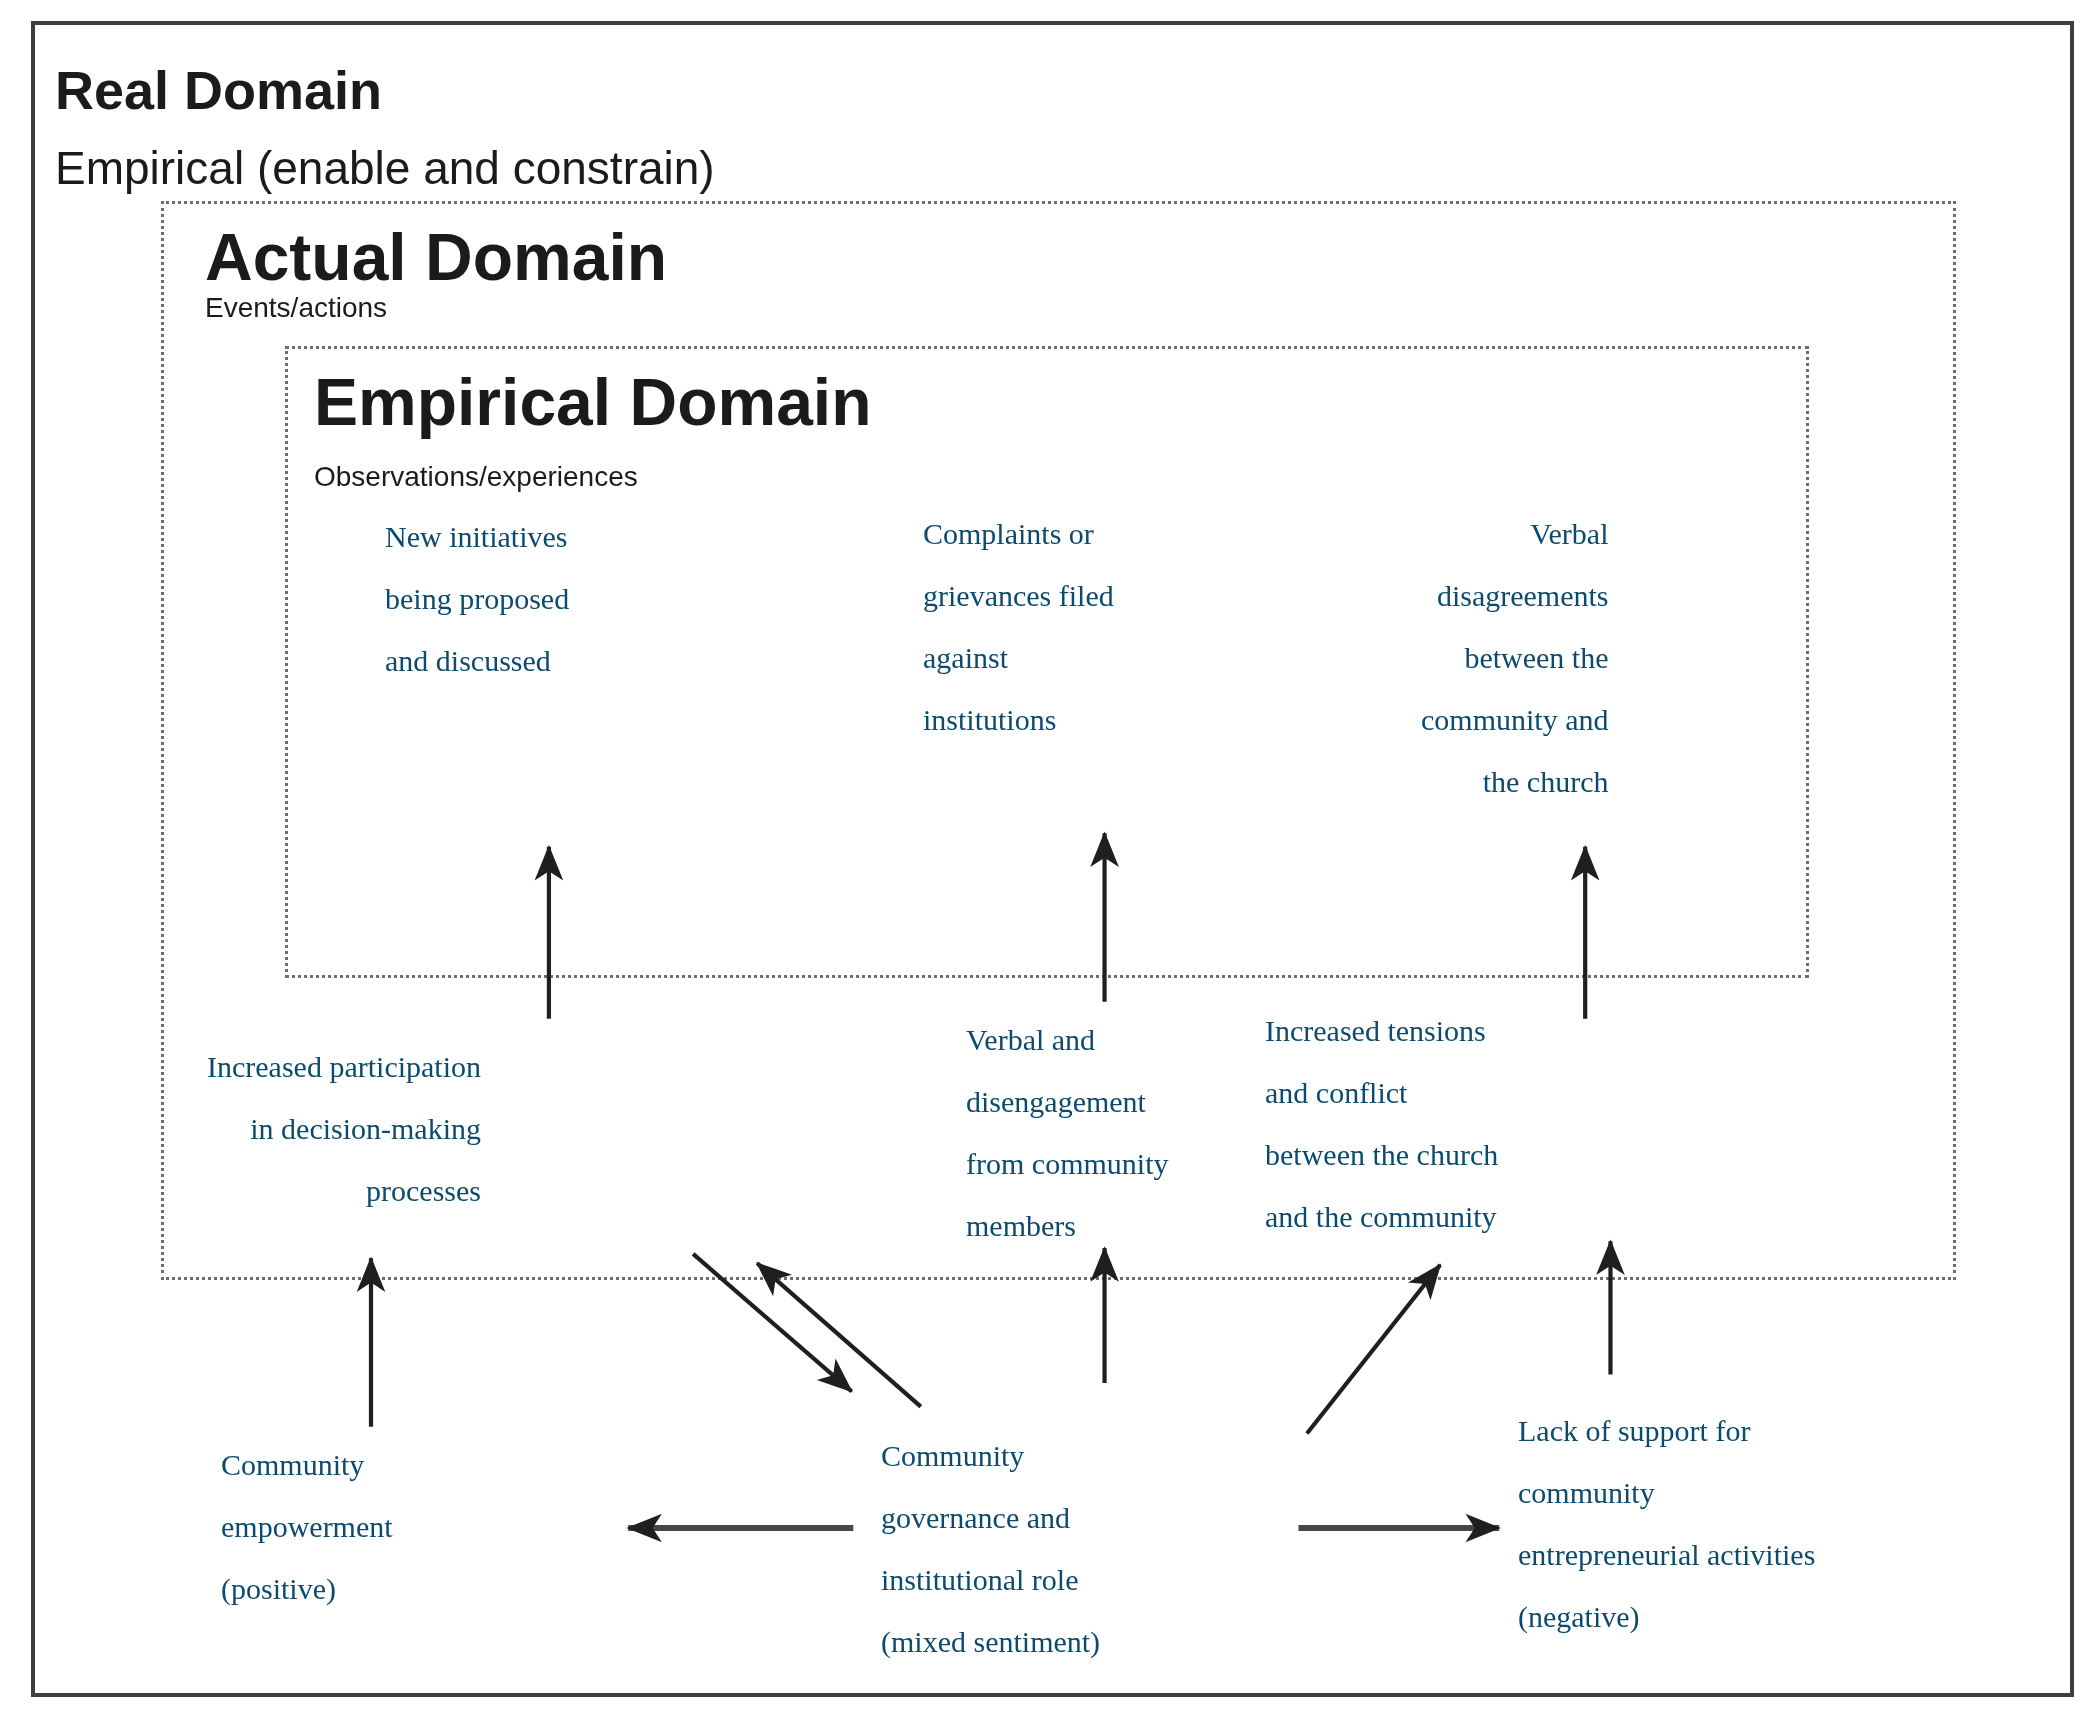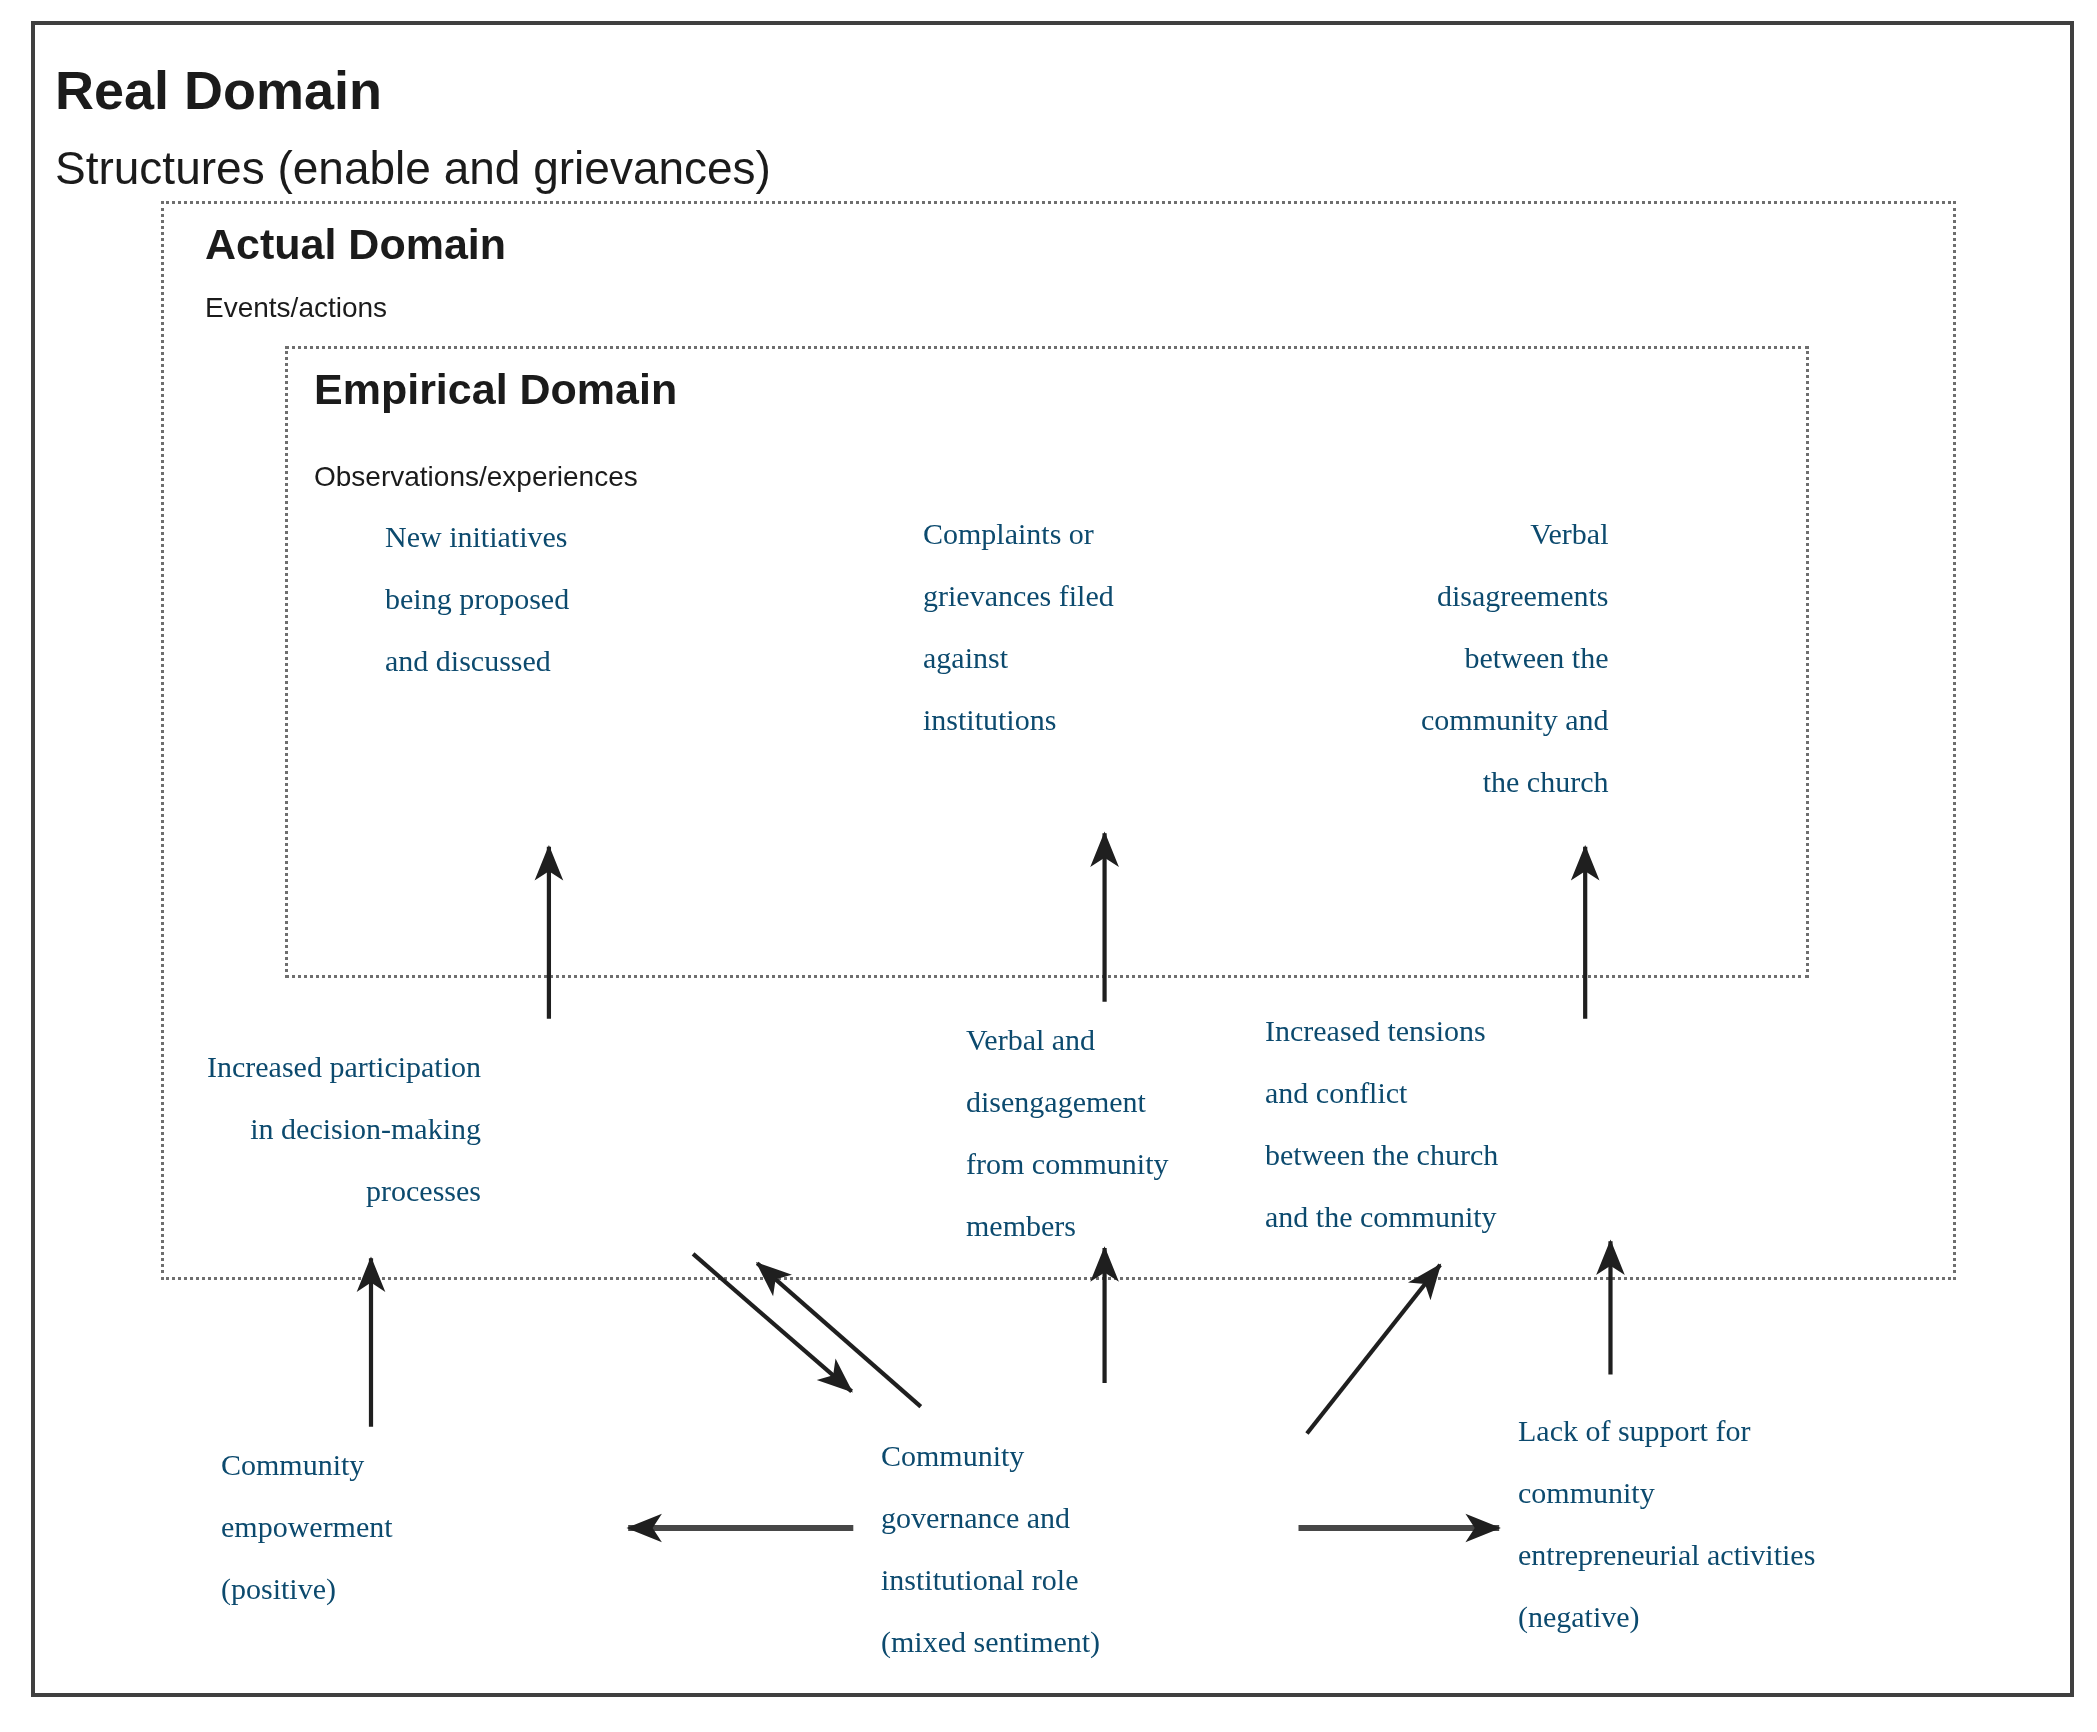--- a/index.html
+++ b/index.html
@@ -10,21 +10,21 @@
     font-family:"Liberation Sans","DejaVu Sans",sans-serif;
     color:#1b1b1b;
     overflow:hidden;
   }
   .box{position:absolute;box-sizing:border-box;background:transparent;}
   #real-box{border:4.2px solid #3f3f3f;}
   .dotted{border:3.4px dotted #6e6e6e;}
   .dom-title{
     position:absolute;
     font-weight:bold;
-    font-size:43px;
+    font-size:66px;
     line-height:1.1;
     letter-spacing:0px;
     white-space:nowrap;
   }
   .dom-sub{
     position:absolute;
     font-size:28px;
     line-height:1.1;
     white-space:nowrap;
   }
@@ -43,21 +43,21 @@
 </head>
 <body>
 
 <div id="canvas">
 
   <div id="real-box" class="box" style="left:31px;top:21px;width:2043px;height:1676px;"></div>
   <div id="actual-box" class="box dotted" style="left:161px;top:201px;width:1795px;height:1079px;"></div>
   <div id="empirical-box" class="box dotted" style="left:285px;top:346px;width:1524px;height:632px;"></div>
 
   <div class="dom-title" style="left:55px;top:61px;font-size:54px;">Real Domain</div>
-  <div class="dom-sub" style="left:55px;top:143px;font-size:46px;">Structures (enable and grievances)</div>
+  <div class="dom-sub" style="left:55px;top:143px;font-size:46px;">Empirical (enable and constrain)</div>
 
   <div class="dom-title" style="left:205px;top:221px;">Actual Domain</div>
   <div class="dom-sub" style="left:205px;top:293px;">Events/actions</div>
 
   <div class="dom-title" style="left:314px;top:366px;">Empirical Domain</div>
   <div class="dom-sub" style="left:314px;top:462px;">Observations/experiences</div>
 
   <div class="node" style="left:385px;top:506px;">New initiatives
 being proposed
 and discussed</div>

